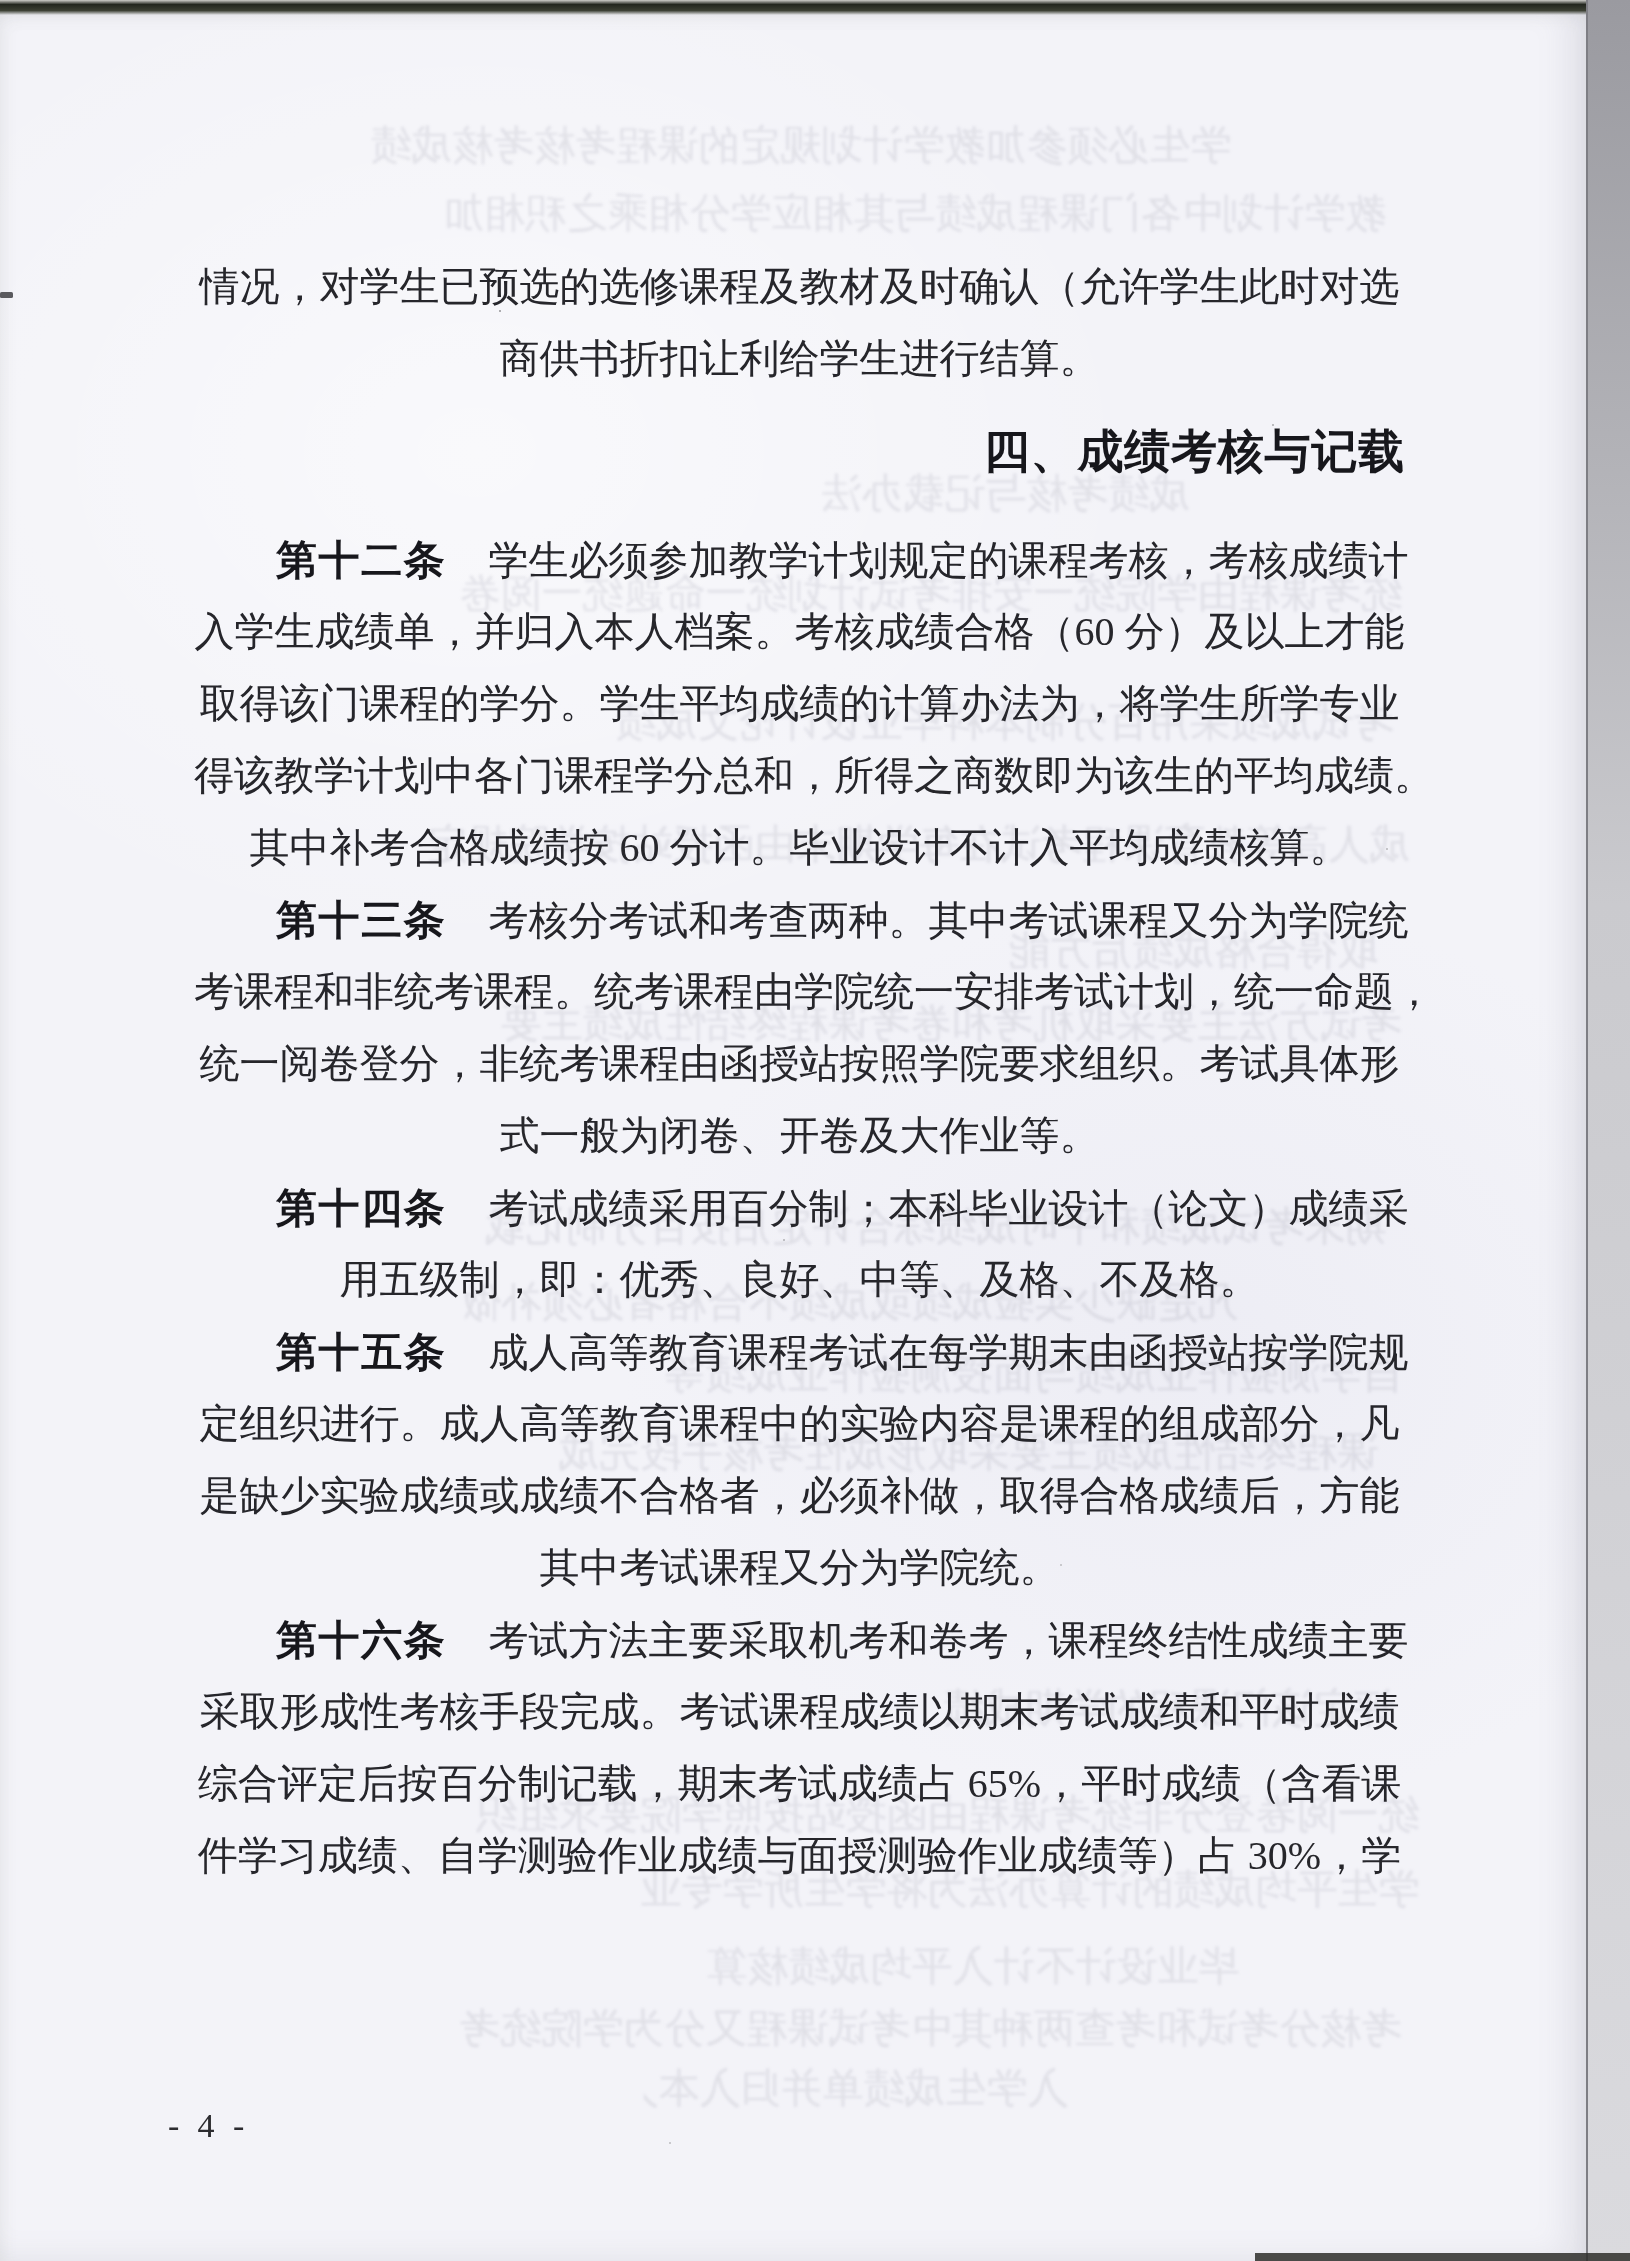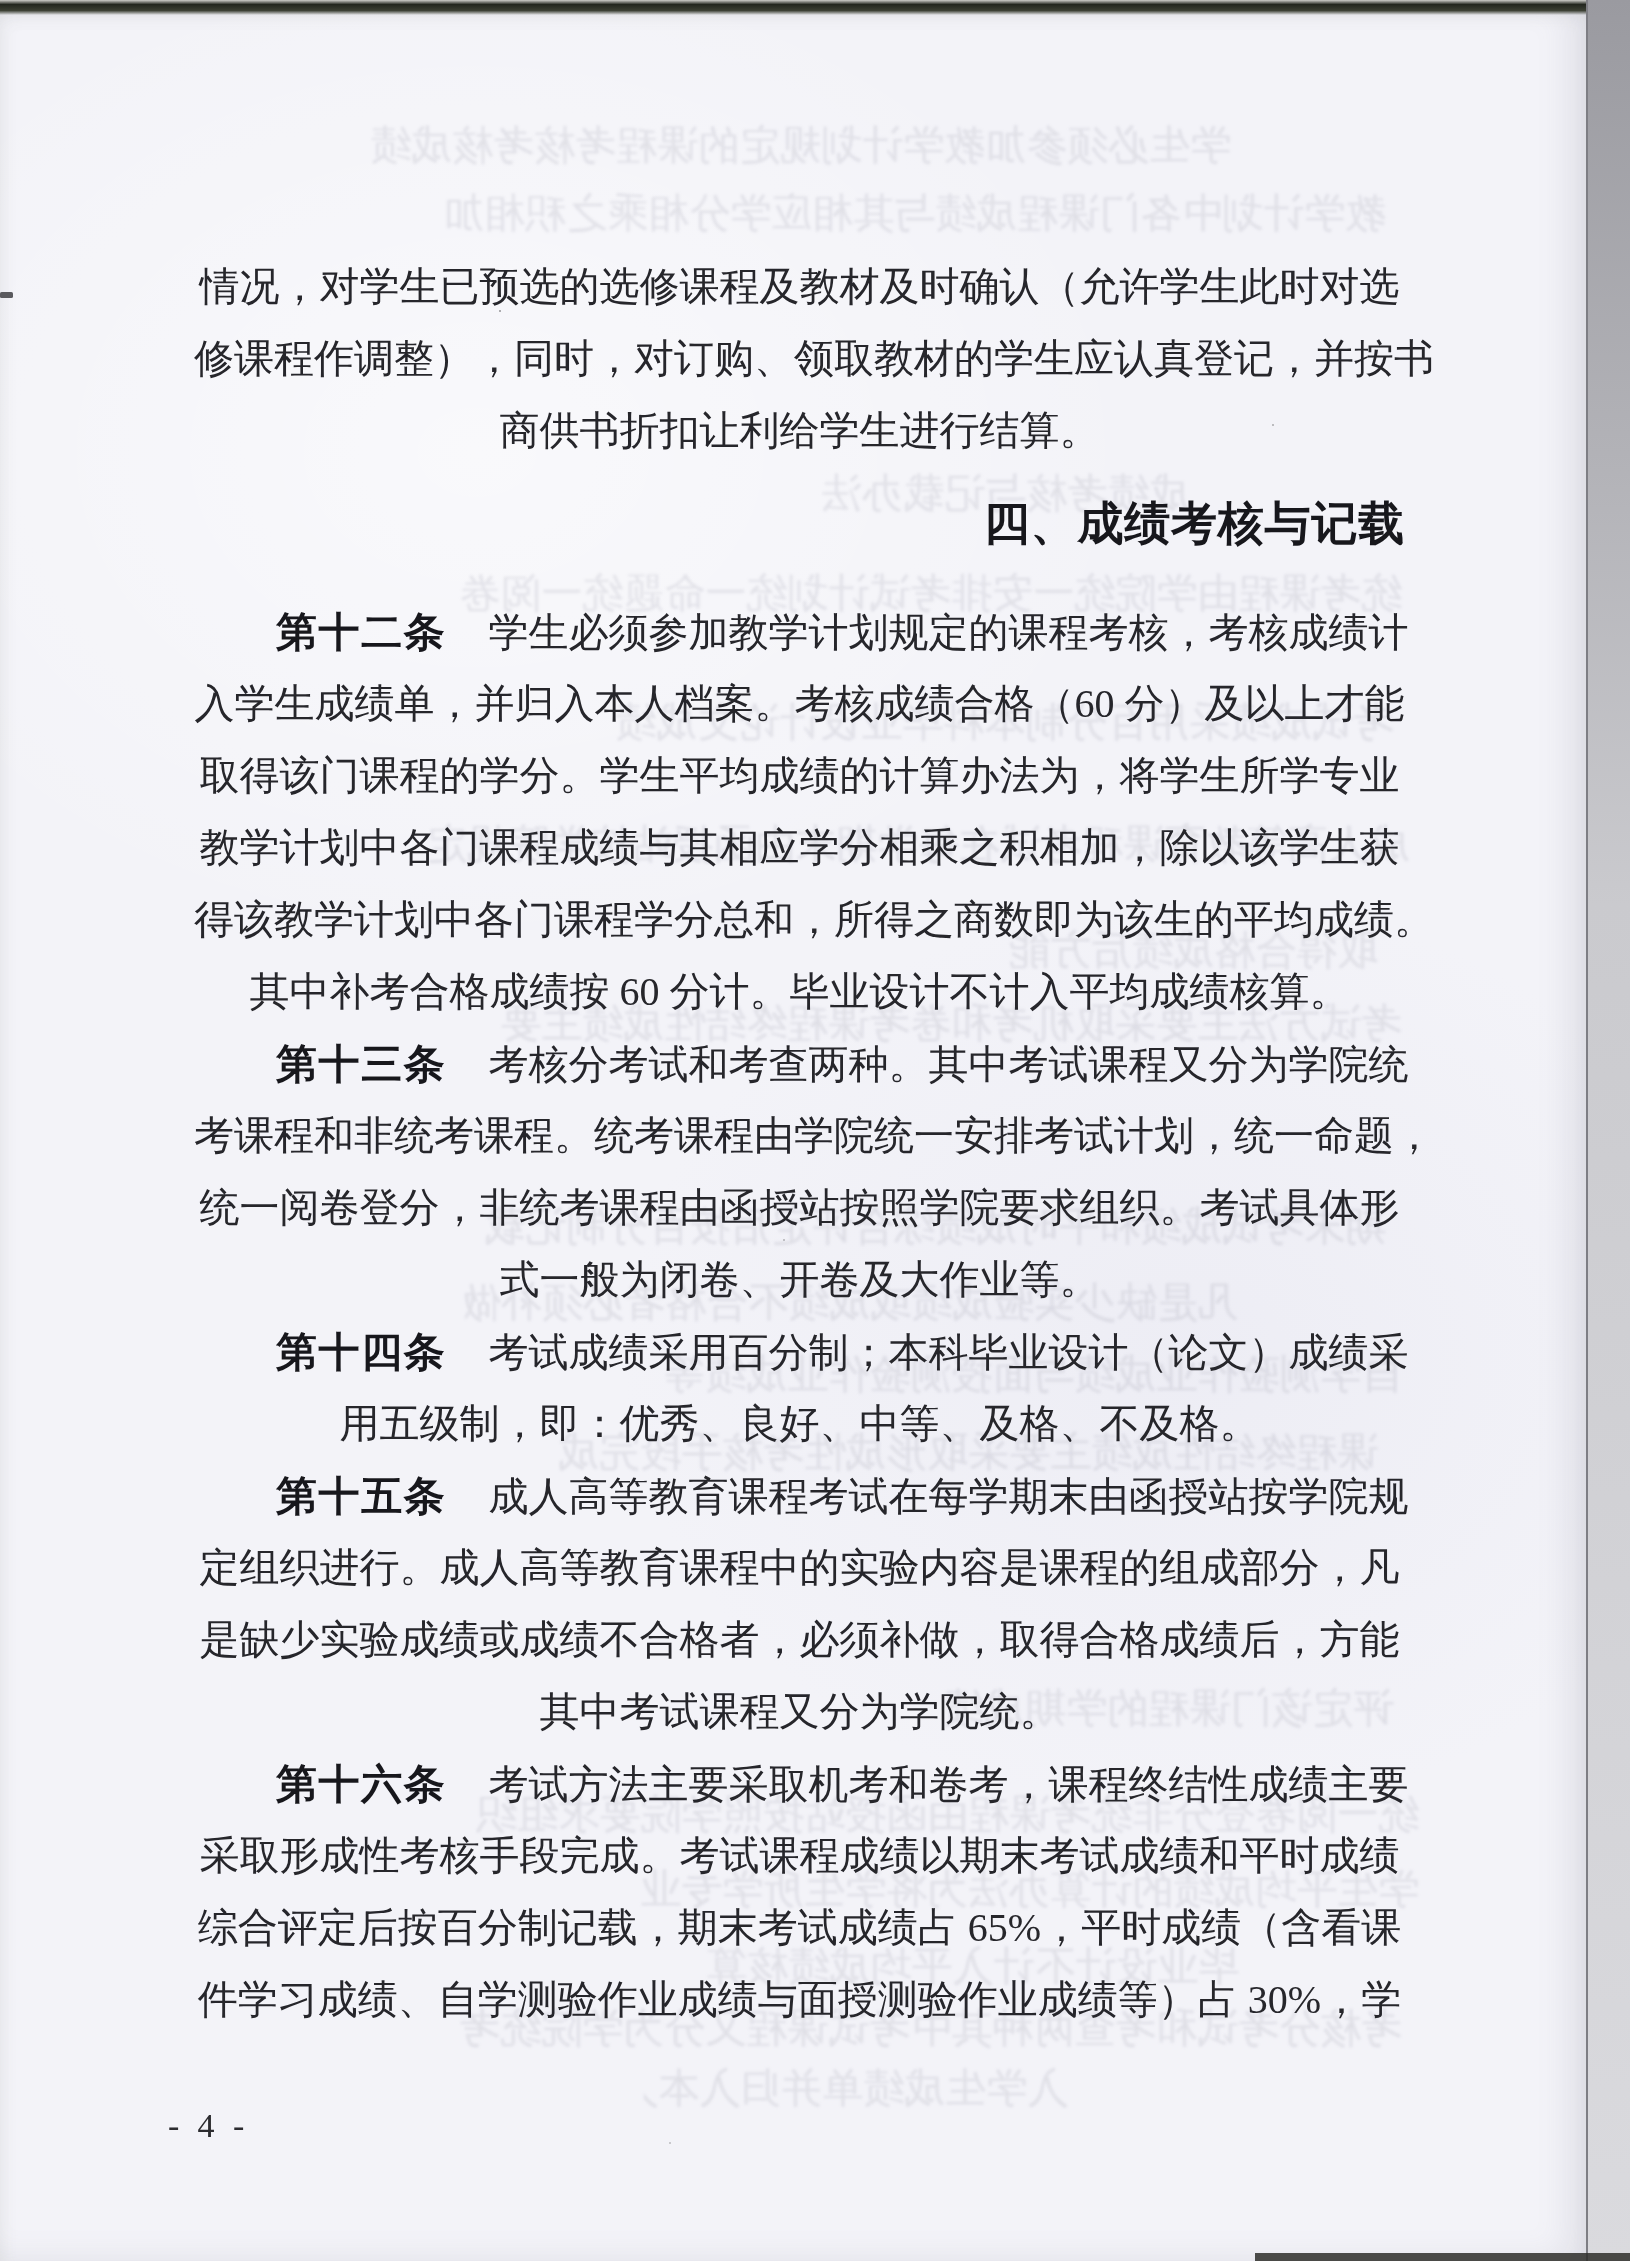--- a/index.html
+++ b/index.html
@@ -87,29 +87,27 @@
       <div class="ghost" style="top: 1790px; left: 245px; width: 1174px;">统一阅卷登分非统考课程由函授站按照学院要求组织</div>
       <div class="ghost" style="top: 1865px; left: 245px; width: 1174px;">学生平均成绩的计算办法为将学生所学专业</div>
       <div class="ghost" style="top: 1942px; left: 465px; width: 774px;">毕业设计不计入平均成绩核算</div>
       <div class="ghost" style="top: 2004px; left: 212px; width: 1190px;">考核分考试和考查两种其中考试课程又分为学院统考</div>
       <div class="ghost" style="top: 2064px; left: 644px; width: 424px;">入学生成绩单并归入本人档案</div>
     </div>
 
   <div class="content">
     <div id="intro">
         <div class="line">情况，对学生已预选的选修课程及教材及时确认（允许学生此时对选</div>
-        <div class="line">修课程作调整），同时，对订购、领取教材的学生应认真登记，并按书</div>
         <div class="line">商供书折扣让利给学生进行结算。</div>
       </div>
     <div class="heading">四、成绩考核与记载</div>
     <div id="articles">
         <div class="line lead-line"><span class="lead">第十二条</span><span>学生必须参加教学计划规定的课程考核，考核成绩计</span></div>
         <div class="line">入学生成绩单，并归入本人档案。考核成绩合格（60 分）及以上才能</div>
         <div class="line">取得该门课程的学分。学生平均成绩的计算办法为，将学生所学专业</div>
-        <div class="line">教学计划中各门课程成绩与其相应学分相乘之积相加，除以该学生获</div>
         <div class="line">得该教学计划中各门课程学分总和，所得之商数即为该生的平均成绩。</div>
         <div class="line">其中补考合格成绩按 60 分计。毕业设计不计入平均成绩核算。</div>
         <div class="line lead-line"><span class="lead">第十三条</span><span>考核分考试和考查两种。其中考试课程又分为学院统</span></div>
         <div class="line">考课程和非统考课程。统考课程由学院统一安排考试计划，统一命题，</div>
         <div class="line">统一阅卷登分，非统考课程由函授站按照学院要求组织。考试具体形</div>
         <div class="line">式一般为闭卷、开卷及大作业等。</div>
         <div class="line lead-line"><span class="lead">第十四条</span><span>考试成绩采用百分制；本科毕业设计（论文）成绩采</span></div>
         <div class="line">用五级制，即：优秀、良好、中等、及格、不及格。</div>
         <div class="line lead-line"><span class="lead">第十五条</span><span>成人高等教育课程考试在每学期末由函授站按学院规</span></div>
         <div class="line">定组织进行。成人高等教育课程中的实验内容是课程的组成部分，凡</div>

